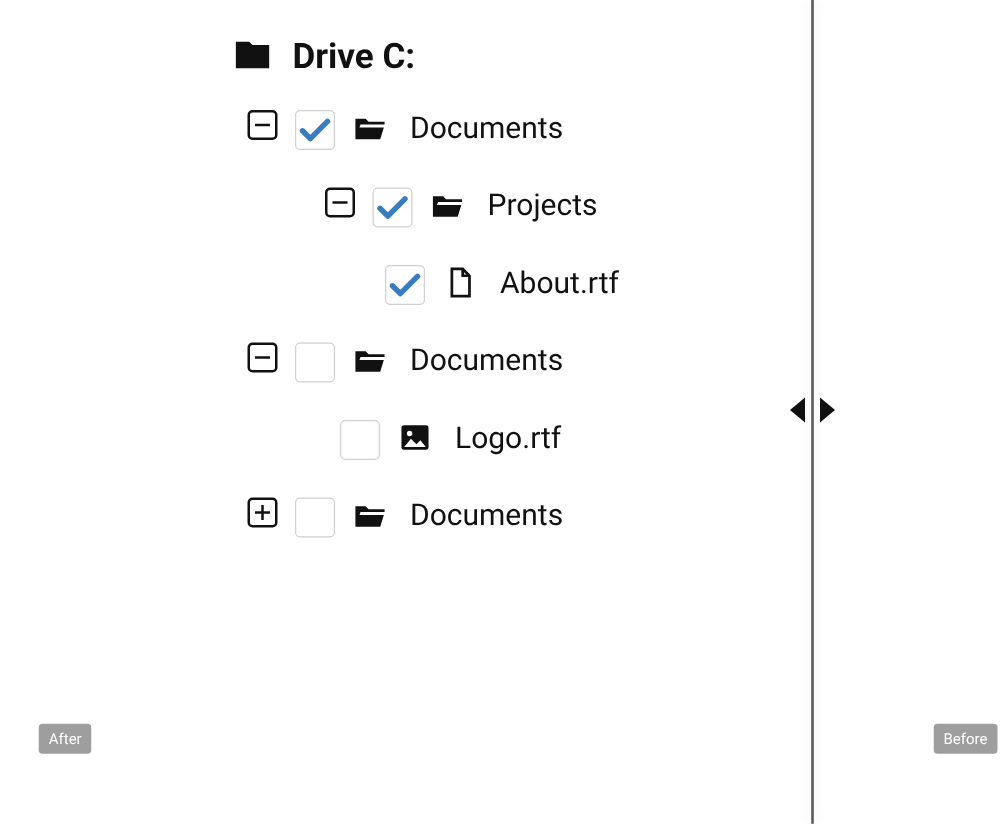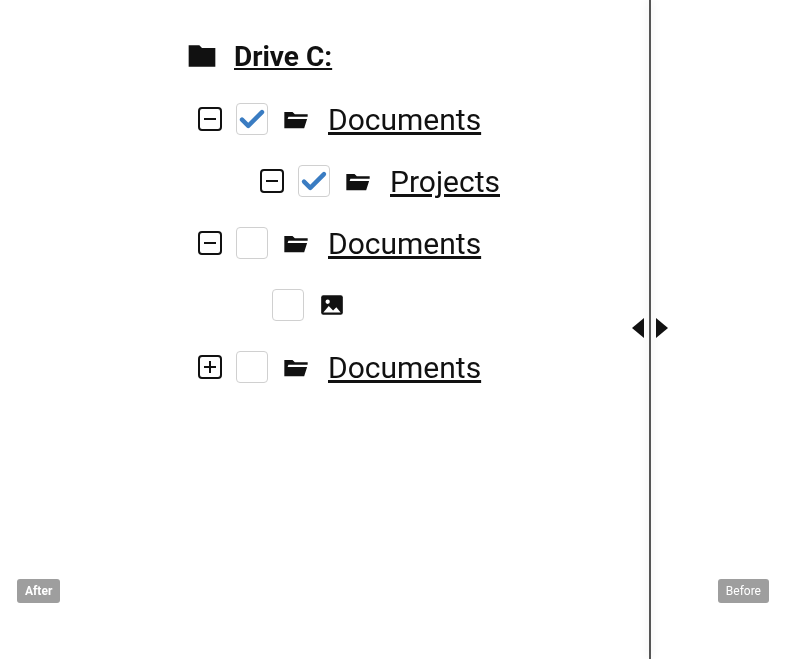--- a/index.html
+++ b/index.html
@@ -11,23 +11,22 @@
     background: #fff;
     color: #111;
     overflow: hidden;
   }
   .tree-root {
     padding-top: 28px;
     padding-left: 186px;
   }
   .row {
     display: flex;
-    align-items: center;
+    align-items: flex-start;
     height: 62px;
-    text-decoration: underline;
   }
   .row.head {
     height: 56px;
     margin-bottom: 4px;
   }
   .toggle {
     width: 24px;
     height: 24px;
     border: 2.5px solid #111;
     border-radius: 4px;
@@ -75,21 +74,21 @@
     justify-content: center;
     margin-right: 18px;
     flex-shrink: 0;
   }
   .icon.large {
     width: 32px;
     height: 32px;
     margin-right: 16px;
   }
   .label {
-    font-size: 30px;
+    font-size: 24px;
     color: #111;
   }
   .label.bold {
     font-weight: 700;
     font-size: 28px;
   }
   .indent-1 { padding-left: 12px; }
   .indent-2 { padding-left: 74px; }
   .indent-3 { padding-left: 122px; }
   .indent-4 { padding-left: 86px; }
@@ -129,22 +128,22 @@
   }
   .badge {
     position: absolute;
     bottom: 56px;
     padding: 5px 8px;
     font-size: 12px;
     background: #9e9e9e;
     color: #fff;
     border-radius: 3px;
   }
-  .badge.after { left: 17px; font-weight: bold; }
-  .badge.before { right: 35px; }
+  .badge.after { left: 31px; }
+  .badge.before { right: 6px; }
 </style>
 </head>
 <body>
 
 <div class="tree-root">
 
   <div class="row head">
     <span class="icon large">
       <svg viewBox="0 0 24 24" width="32" height="32" fill="#111">
           <path d="M10 4H2v16h20V6H12l-2-2z"></path>
@@ -180,20 +179,34 @@
         </svg>
     </span>
     <span class="icon">
       <svg viewBox="0 0 24 24" width="28" height="28" fill="#111">
           <path d="M2 6h7l2 2h11v2H5.5L2 20V6zm2.2 6h17.3l-2.5 8H2l2.2-8z"></path>
         </svg>
     </span>
     <span class="label">Projects</span>
   </div>
 
+  <div class="row indent-3">
+    <span class="checkbox">
+      <svg viewBox="0 0 24 24" width="30" height="30">
+          <path d="M4 12.5l5 5L20 6.5" stroke="#3a7cc2" stroke-width="3.5" fill="none" stroke-linecap="round" stroke-linejoin="round"></path>
+        </svg>
+    </span>
+    <span class="icon">
+      <svg viewBox="0 0 24 24" width="26" height="26" fill="none" stroke="#111" stroke-width="2">
+          <path d="M6 2h8l5 5v15H6V2z"></path>
+          <path d="M14 2v5h5" fill="none"></path>
+        </svg>
+    </span>
+    <span class="label">About.rtf</span>
+  </div>
 
 
 
   <div class="row indent-1">
     <span class="toggle">
         <span class="bar-h"></span>
       </span>
     <span class="checkbox"></span>
     <span class="icon">
       <svg viewBox="0 0 24 24" width="28" height="28" fill="#111">
@@ -205,20 +218,21 @@
 
   <div class="row indent-4">
     <span class="checkbox"></span>
     <span class="icon">
       <svg viewBox="0 0 24 24" width="26" height="26" fill="#111">
           <rect x="2" y="3" width="20" height="18" rx="2"></rect>
           <circle cx="8" cy="9" r="2" fill="#fff"></circle>
           <path d="M4 19l5-6 4 4 3-3 4 5H4z" fill="#fff"></path>
         </svg>
     </span>
+    <span class="label">Logo.rtf</span>
   </div>
 
 
   <div class="row indent-1">
     <span class="toggle plus">
         <span class="bar-h"></span>
         <span class="bar-v"></span>
       </span>
     <span class="checkbox"></span>
     <span class="icon">

